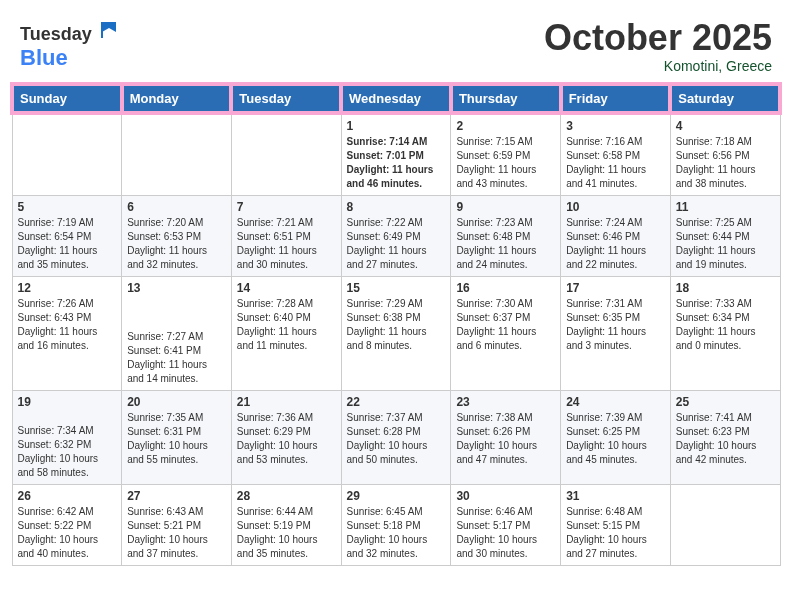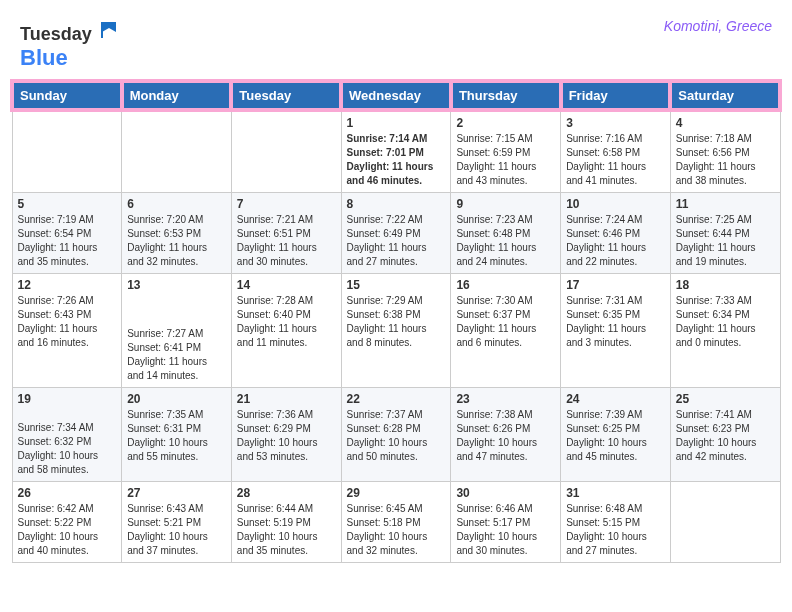--- a/index.html
+++ b/index.html
@@ -39,22 +39,21 @@
       text-align: right;
     }
     .month-title {
       font-size: 36px;
       font-weight: bold;
       color: #333;
       line-height: 1.1;
     }
     .location {
       font-size: 14px;
-      color: #8b5cf6;
-      font-style: italic;
+      color: #14532d;
     }
     .calendar {
       width: 100%;
       border-collapse: collapse;
       margin-top: 4px;
     }
     .calendar th {
       background-color: #2a6db5;
       color: #fff;
       text-align: left;
@@ -103,20 +102,21 @@
       <span class="logo-text-general">Tuesday</span>
       <svg class="logo-icon" viewBox="0 0 22 22" xmlns="http://www.w3.org/2000/svg">
         <polygon points="4,4 18,4 18,14 11,10 4,14" fill="#1a6fc4"></polygon>
         <line x1="4" y1="4" x2="4" y2="20" stroke="#1a6fc4" stroke-width="2"></line>
       </svg>
       <br>
       <span class="logo-text-blue">Blue</span>
     </div>
   </div>
   <div class="title-block">
+    <div class="month-title">October 2025</div>
     <div class="location">Komotini, Greece</div>
   </div>
 </div>
 
 <table class="calendar">
   <thead>
     <tr>
     <th>Sunday</th>
         <th>Monday</th>
         <th>Tuesday</th>

